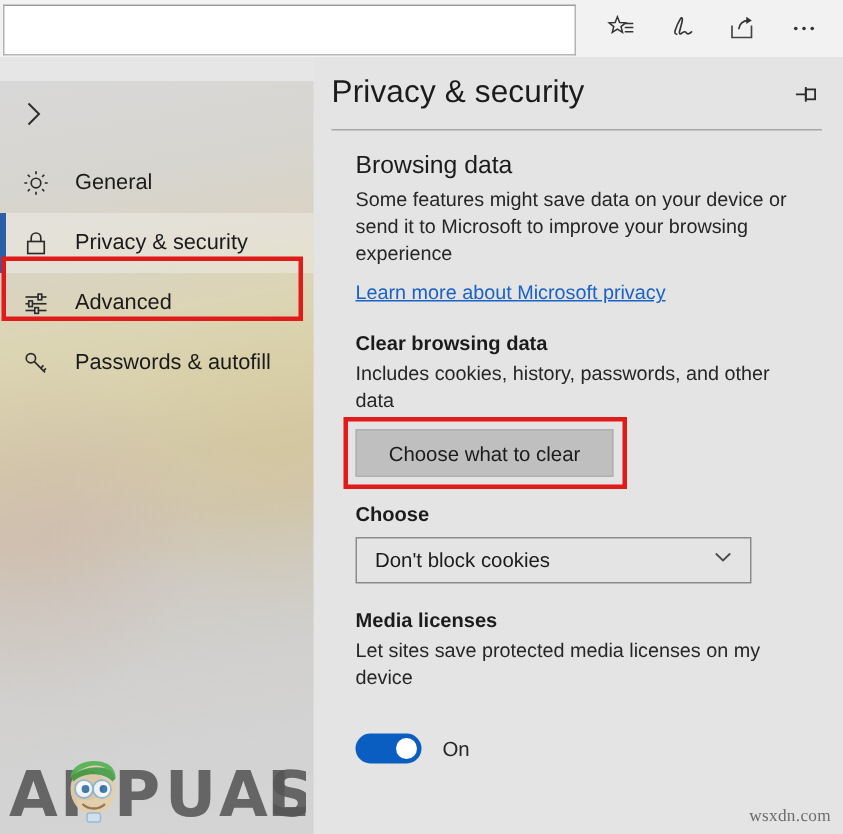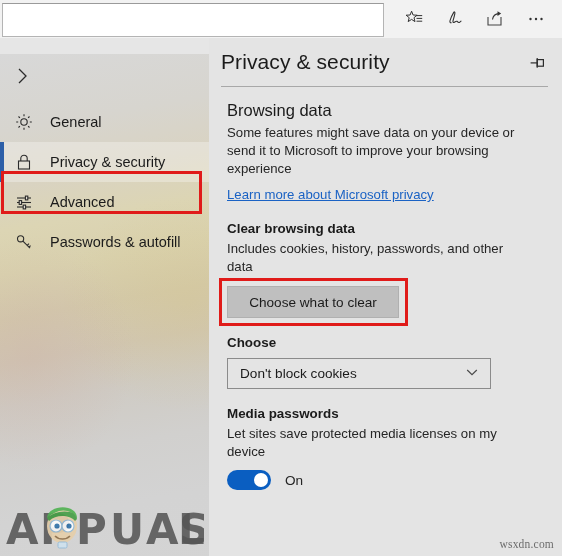--- a/index.html
+++ b/index.html
@@ -175,21 +175,21 @@
     display: flex;
     align-items: center;
     justify-content: center;
   }
   .divider {
     margin: 0 14px 0 12px;
     height: 1px;
     background: #a8a8a8;
   }
 
-  .panel-body { padding: 0 14px 0 18px; }
+  .panel-body { padding: 0 14px 0 28px; }
 
   .sec-h2 {
     font-size: 16.5px;
     color: #1b1b1b;
     font-weight: 400;
     margin-top: 14px;
   }
   .sec-p {
     font-size: 13.2px;
     line-height: 18px;
@@ -247,21 +247,21 @@
     padding: 0 10px 0 12px;
     cursor: pointer;
   }
   .dropdown-value {
     font-size: 13.6px;
     color: #1b1b1b;
   }
 
   
   .toggle-row {
-    margin-top: 9px;
+    margin-top: 28px;
     display: flex;
     align-items: center;
   }
   .toggle {
     width: 44px;
     height: 20px;
     border-radius: 10px;
     background: #0a5ec1;
     position: relative;
     cursor: pointer;
@@ -460,21 +460,21 @@
       <div class="dropdown">
         <span class="dropdown-value">Don't block cookies</span>
         <span>
           <svg width="16" height="16" viewBox="0 0 16 16">
             <path d="M3.2 6 L8 10.6 L12.8 6" fill="none" stroke="#4a4a4a" stroke-width="1.2"></path>
           </svg>
         </span>
       </div>
 
       
-      <div class="sec-h3">Media passwords</div>
+      <div class="sec-h3">Media licenses</div>
       <div class="sec-p">Let sites save protected media licenses on my device</div>
 
       <div class="toggle-row">
         <div class="toggle">
           <div class="knob"></div>
         </div>
         <span class="toggle-label">On</span>
       </div>
 
     </div>

